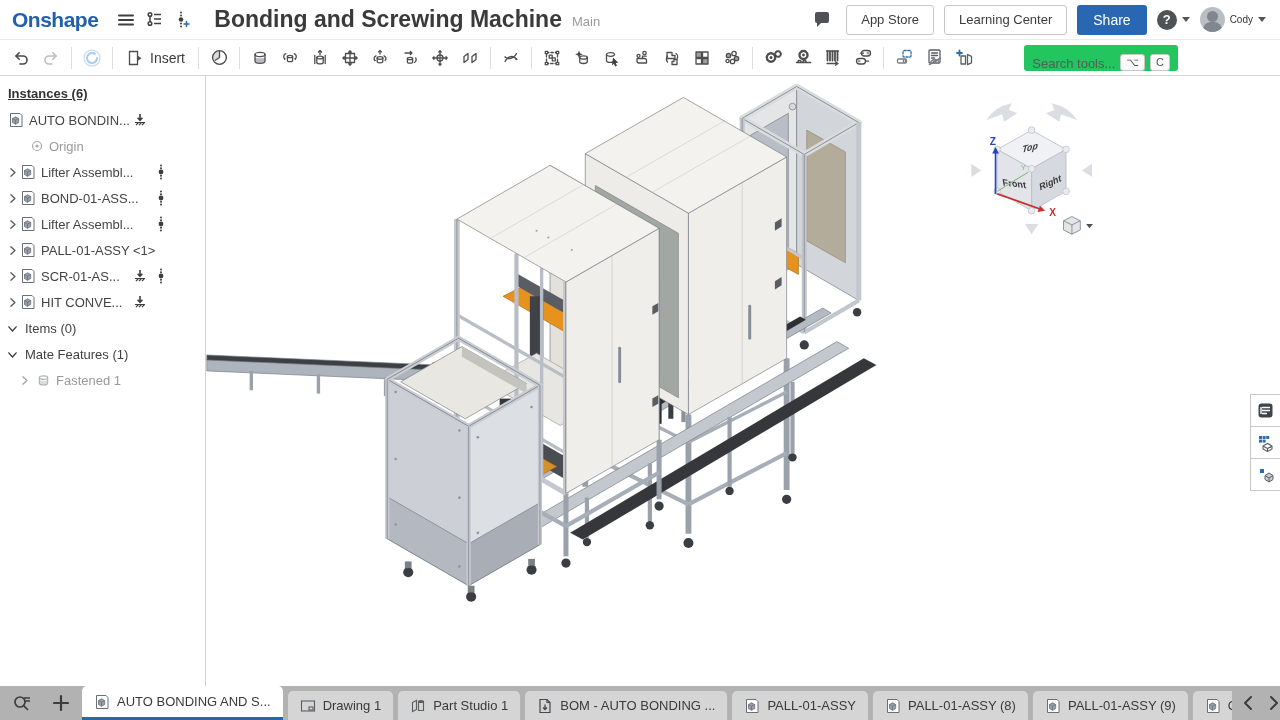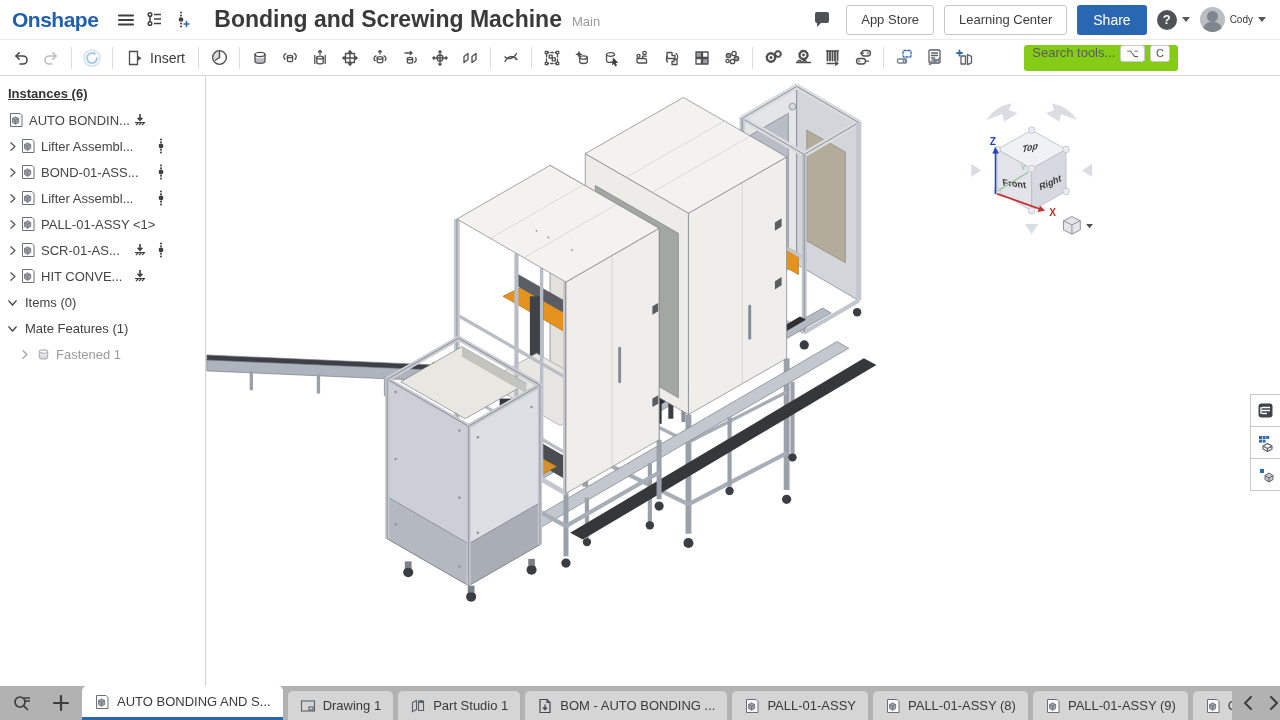--- a/index.html
+++ b/index.html
@@ -30,22 +30,22 @@
 
   
   .toolbar { position:absolute; top:40px; left:0; width:1280px; height:36px; background:#fff;
     border-bottom:1px solid #d6d6d8; display:flex; align-items:center; padding-left:6px; }
   .ticon { width:30px; height:28px; display:inline-flex; align-items:center; justify-content:center;
     border-radius:3px; cursor:pointer; flex:none; }
   .ticon svg { stroke:#4e4e4e; fill:none; stroke-width:1.3; stroke-linecap:round; stroke-linejoin:round; }
   .tsep { width:1px; height:22px; background:#ddd; margin:0 5px; flex:none; }
   .insert-btn { display:flex; align-items:center; gap:6px; padding:0 8px; height:28px; cursor:pointer; }
   .insert-label { font-size:14px; color:#3b3b3b; }
-  .search-tools { margin-left:auto; margin-right:102px; height:26px; background:#84cc16; border-radius:3px;
-    display:flex; align-items:flex-start; gap:5px; padding:0 8px; cursor:text; }
+  .search-tools { margin-left:auto; margin-right:102px; height:26px; background:#22c55e; border-radius:3px;
+    display:flex; align-items:flex-end; gap:5px; padding:0 8px; cursor:text; }
   .search-label { font-size:13px; color:#5a5a5a; }
   .kbd { font-size:11px; color:#555; background:#fbfbfb; border:1px solid #c9c9c9; border-radius:3px;
     padding:1px 5px; line-height:13px; }
 
   
   .sidebar { position:absolute; top:76px; left:0; width:206px; height:610px; background:#fff;
     border-right:1px solid #d2d2d2; font-size:13px; color:#444; }
   .tree-header { padding:10px 0 6px 8px; color:#333; font-weight:bold;text-decoration:underline; }
   .trow { position:relative; height:26px; display:flex; align-items:center; cursor:pointer; padding-left:4px; }
   .trow .lbl { margin-left:5px; white-space:nowrap; }
@@ -389,20 +389,27 @@
   <div class="trow ind1" style="padding-left:8px">
     <svg class="s" width="16" height="16">
         <use href="#ic-asm"></use>
       </svg>
     <span class="lbl">AUTO BONDIN...</span>
     <svg class="badge b1" width="16" height="16">
         <use href="#ic-ground"></use>
       </svg>
   </div>
 
+  <div class="trow" style="padding-left:30px">
+    <svg width="14" height="14" viewBox="0 0 14 14">
+        <circle cx="7" cy="7" r="4.5" fill="none" stroke="#aaa" stroke-width="1.2"></circle>
+        <circle cx="7" cy="7" r="1.6" fill="#aaa"></circle>
+      </svg>
+    <span class="lbl muted">Origin</span>
+  </div>
 
   <div class="trow">
     <span class="chev">
         <svg width="13" height="13">
           <use href="#ic-chevR"></use>
         </svg>
       </span>
     <svg width="16" height="16">
         <use href="#ic-asm"></use>
       </svg>

